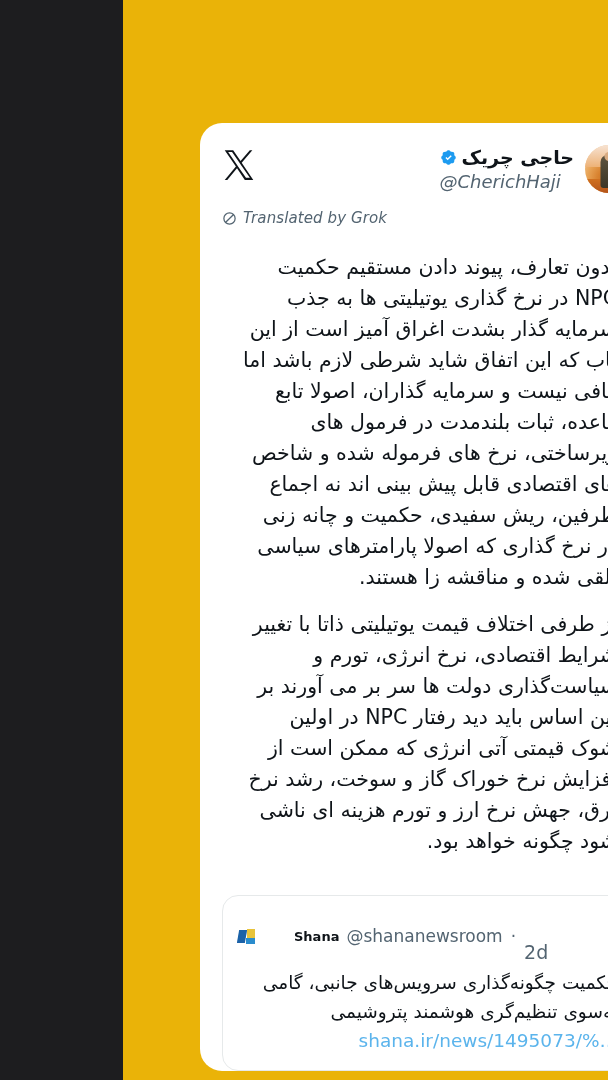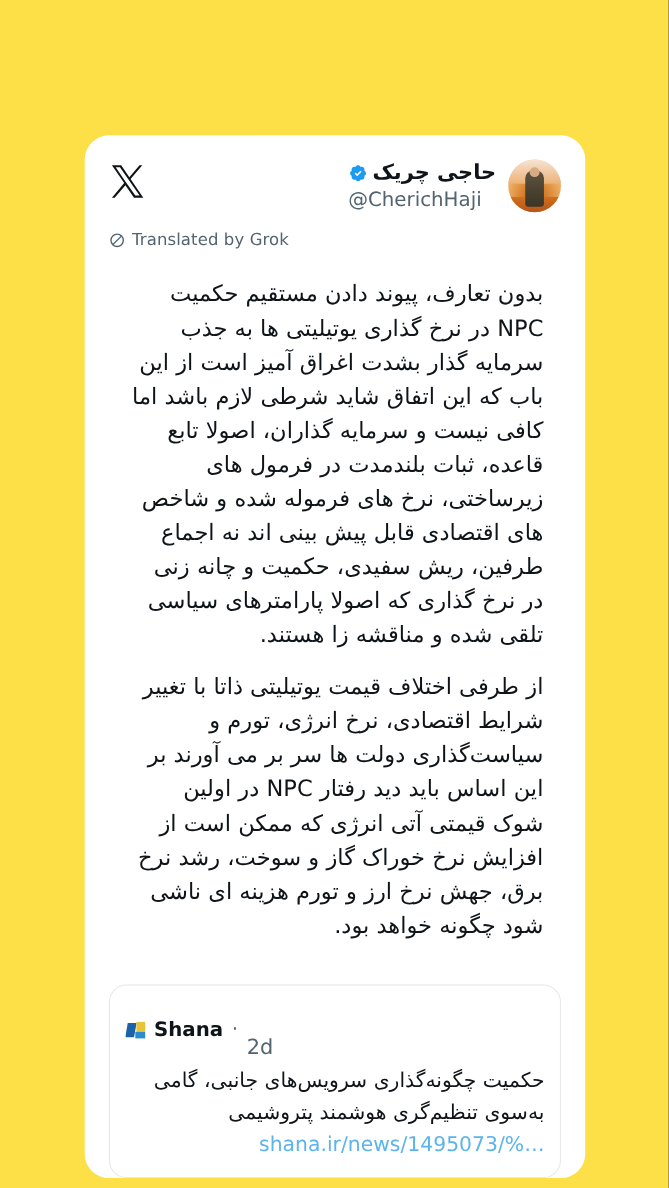--- a/index.html
+++ b/index.html
@@ -7,22 +7,22 @@
 
   html, body {
     width:608px; height:1080px;
     background:#1d1d1f;
     font-family:"DejaVu Sans","Liberation Sans",sans-serif;
     overflow:hidden;
   }
 
   .screen {
     position:relative;
-    width:608px; height:1080px;
-    background:#fde047;
+    width:485px; height:1080px;
+    background:#eab308;
   }
 
   
   .tweet-card {
     position:absolute;
     left:77px; top:123px;
     width:455px;
     min-height:832px;
     background:#ffffff;
     border-radius:22px;
@@ -111,20 +111,21 @@
     display:block;
   }
 
   .handle {
     font-size:18px;
     color:#536471;
     line-height:1.25;
     direction:ltr;
     text-align:left;
     white-space:nowrap;
+    font-style:italic;
   }
 
   .x-logo {
     width:34px; height:34px;
     flex:0 0 34px;
     margin-top:3px;
   }
 
   
   .translated-row {
@@ -134,20 +135,21 @@
     gap:6px;
     direction:ltr;
     margin-top:16px;
     margin-bottom:9px;
   }
   .grok-icon { width:15px; height:15px; flex:0 0 15px; display:block; }
   .translated-label {
     font-size:15px;
     color:#536471;
     letter-spacing:.1px;
+    font-style:italic;
   }
 
   
   .tweet-body {
     direction:rtl;
     text-align:right;
     font-size:20.5px;
     line-height:31px;
     color:#0f1419;
     word-spacing:0px;
@@ -191,24 +193,25 @@
     width:8px; height:9px;
     background:#e8c33a;
   }
   .quote-avatar .sh-c {
     position:absolute; right:1px; bottom:2px;
     width:9px; height:6px;
     background:#2a8ccd;
   }
 
   .quote-name {
-    font-size:18px;
+    font-size:13px;
     font-weight:bold;
     color:#0f1419;
     white-space:nowrap;
+    margin-left:31px;
   }
   .quote-handle {
     font-size:17px;
     color:#536471;
     white-space:nowrap;
   }
   .quote-dot {
     font-size:17px;
     color:#536471;
     padding:0 1px;
@@ -284,20 +287,21 @@
     </div>
 
     <div class="quote-card">
       <div class="quote-head">
         <div class="quote-avatar">
           <div class="sh-a"></div>
           <div class="sh-b"></div>
           <div class="sh-c"></div>
         </div>
         <span class="quote-name">Shana</span>
+        <span class="quote-handle">@shananewsroom</span>
         <span class="quote-dot">·</span>
         <span class="quote-time">2d</span>
       </div>
       <div class="quote-text"><span>حکمیت چگونه‌گذاری سرویس‌های جانبی، گامی به‌سوی تنظیم‌گری هوشمند پتروشیمی</span> <span class="quote-link">shana.ir/news/1495073/%…</span></div>
     </div>
 
   </div>
 
 </div>
 

